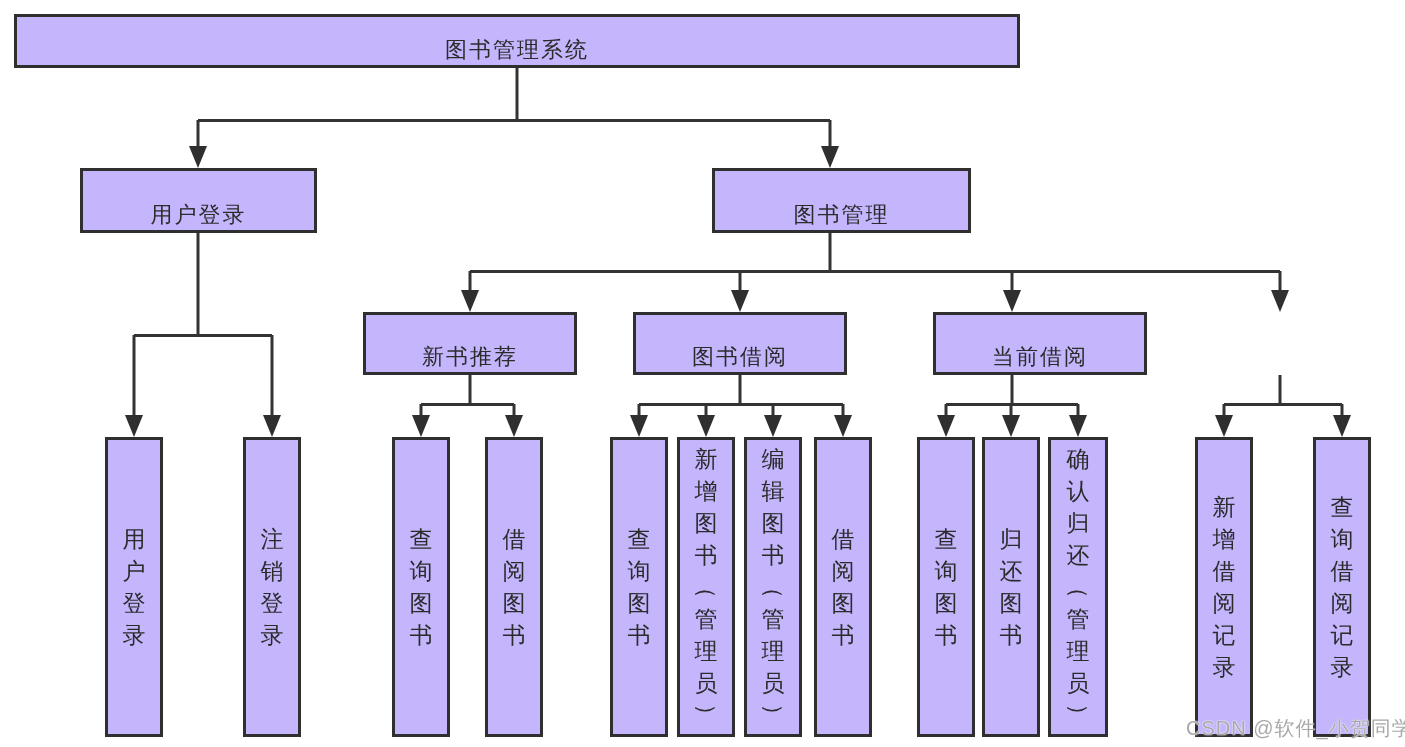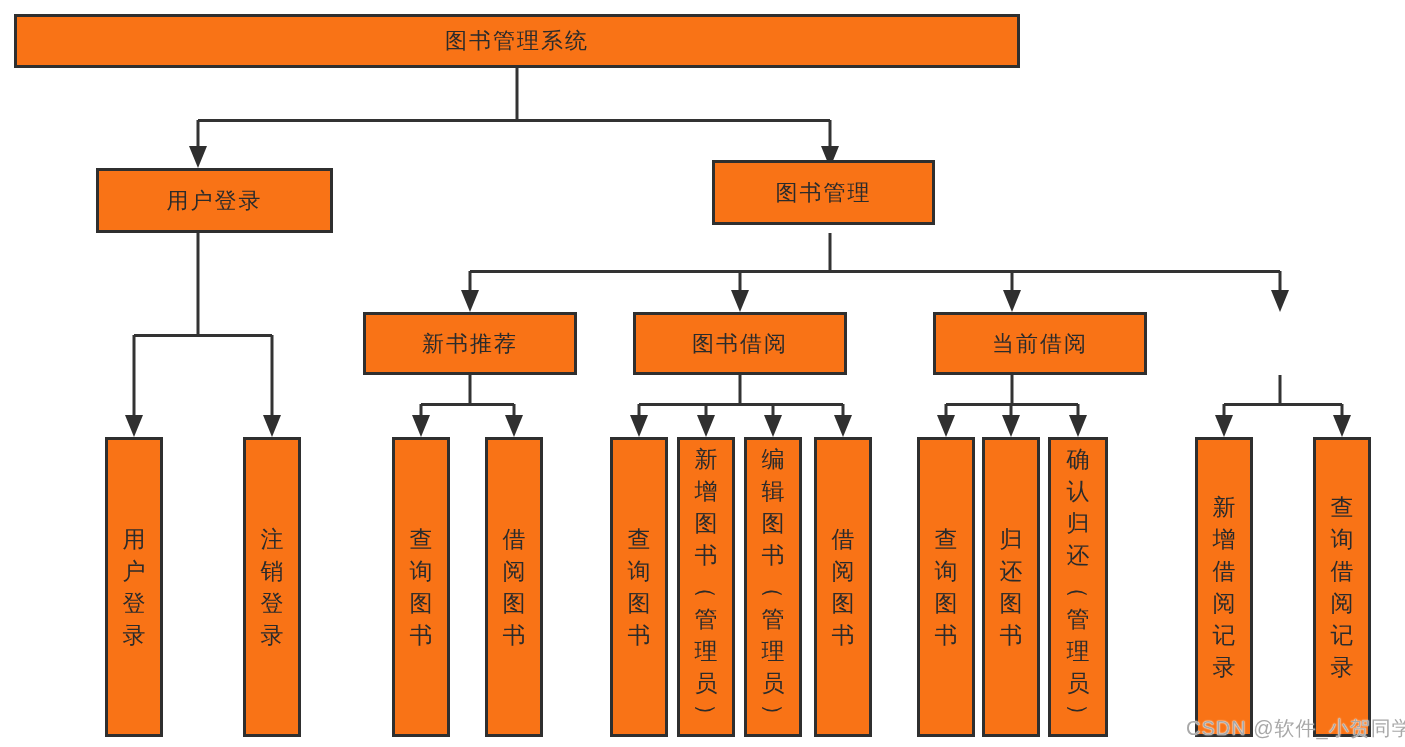--- a/index.html
+++ b/index.html
@@ -2,22 +2,22 @@
 <html><head>
 <meta charset="utf-8">
 <style>
   html,body{margin:0;padding:0;background:#fff;}
   .canvas{
     position:relative;width:1405px;height:747px;background:#ffffff;
     font-family:"Liberation Sans","DejaVu Sans",sans-serif;color:#2b2b2b;overflow:hidden;
   }
   .connectors{position:absolute;left:0;top:0;z-index:1;}
   .box{
-    position:absolute;box-sizing:border-box;border:3px solid #2f2f2f;background:#f97316;
-    display:flex;align-items:center;justify-content:center;z-index:2;
+    position:absolute;box-sizing:border-box;border:3px solid #2f2f2f;background:#c4b5fd;
+    display:flex;align-items:flex-end;justify-content:center;z-index:2;
   }
   .hlabel{font-size:22px;letter-spacing:2px;white-space:nowrap;}
   .vbox{width:58px;height:300px;top:437px;}
   .vtext{
     display:flex;flex-direction:column;justify-content:center;align-items:center;
     width:100%;height:100%;font-size:23px;
   }
   .vchar{display:block;height:32px;line-height:32px;text-align:center;}
   .vchar.rot{transform:rotate(90deg);}
   .watermark{
@@ -93,24 +93,24 @@
       <polygon points="1069,415 1087,415 1078,437"></polygon>
       <polygon points="1215,415 1233,415 1224,437"></polygon>
       <polygon points="1333,415 1351,415 1342,437"></polygon>
     </g>
   </svg>
 
   <div class="box" style="left:14px;top:14px;width:1006px;height:54px;">
     <span class="hlabel">图书管理系统</span>
   </div>
 
-  <div class="box" style="left:80px;top:168px;width:237px;height:65px;margin-left:16px;">
+  <div class="box" style="left:80px;top:168px;width:237px;height:65px;">
     <span class="hlabel">用户登录</span>
   </div>
-  <div class="box" style="left:712px;top:160px;width:223px;height:65px;">
+  <div class="box" style="left:712px;top:168px;width:259px;height:65px;">
     <span class="hlabel">图书管理</span>
   </div>
 
   <div class="box" style="left:633px;top:312px;width:214px;height:63px;">
     <span class="hlabel">图书借阅</span>
   </div>
   <div class="box" style="left:363px;top:312px;width:214px;height:63px;">
     <span class="hlabel">新书推荐</span>
   </div>
   <div class="box" style="left:905px;top:312px;width:214px;height:63px;margin-left:28px;">

